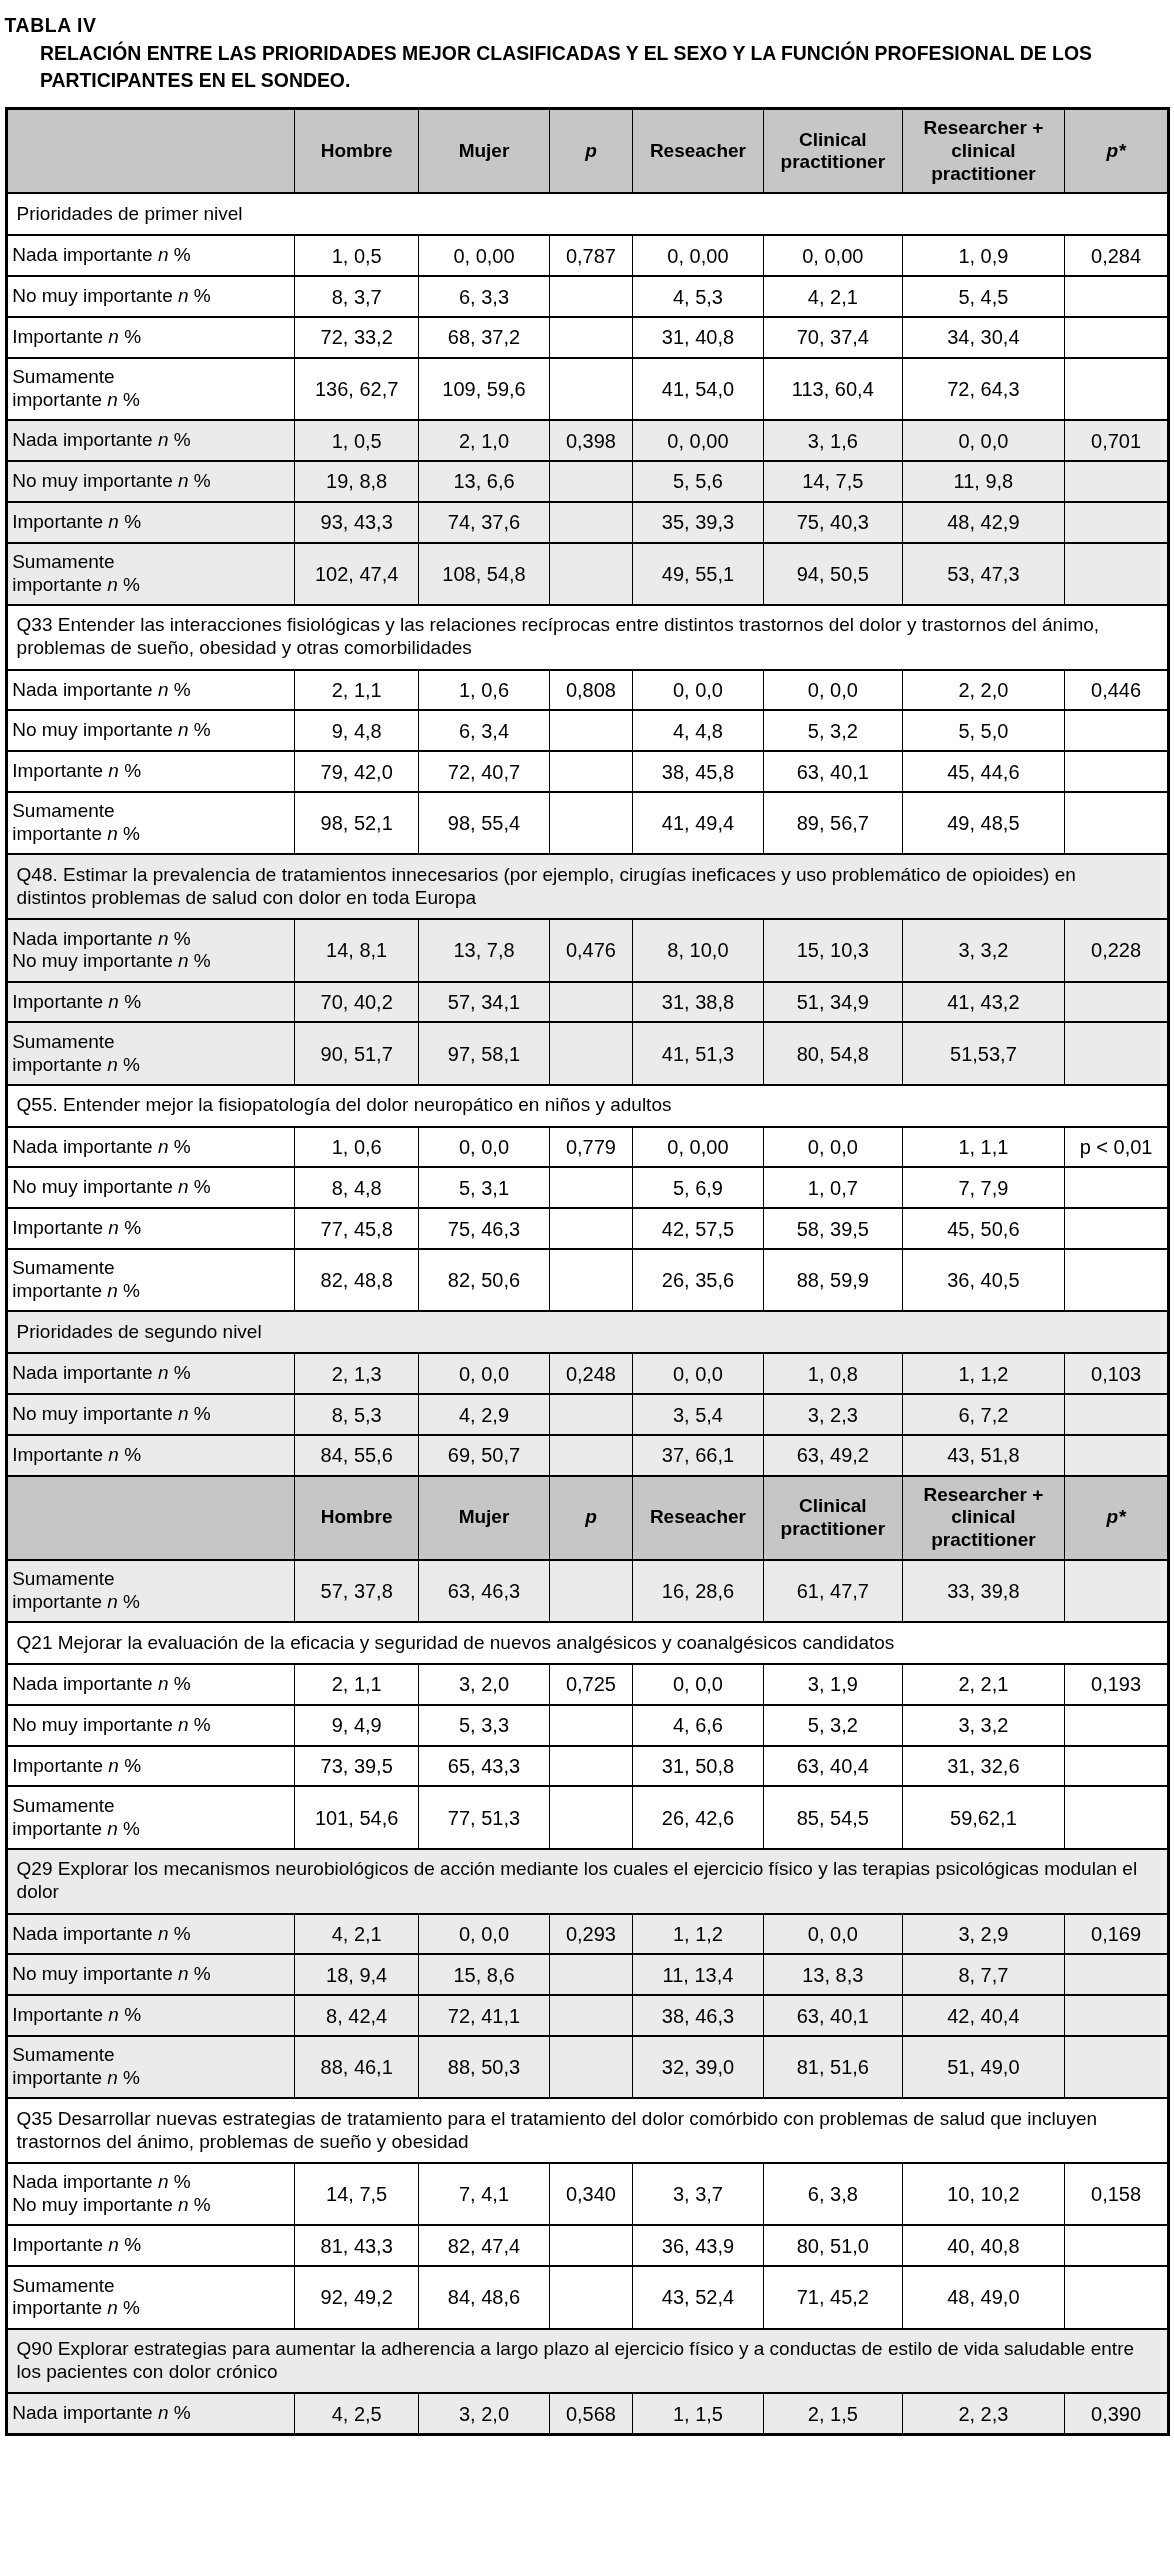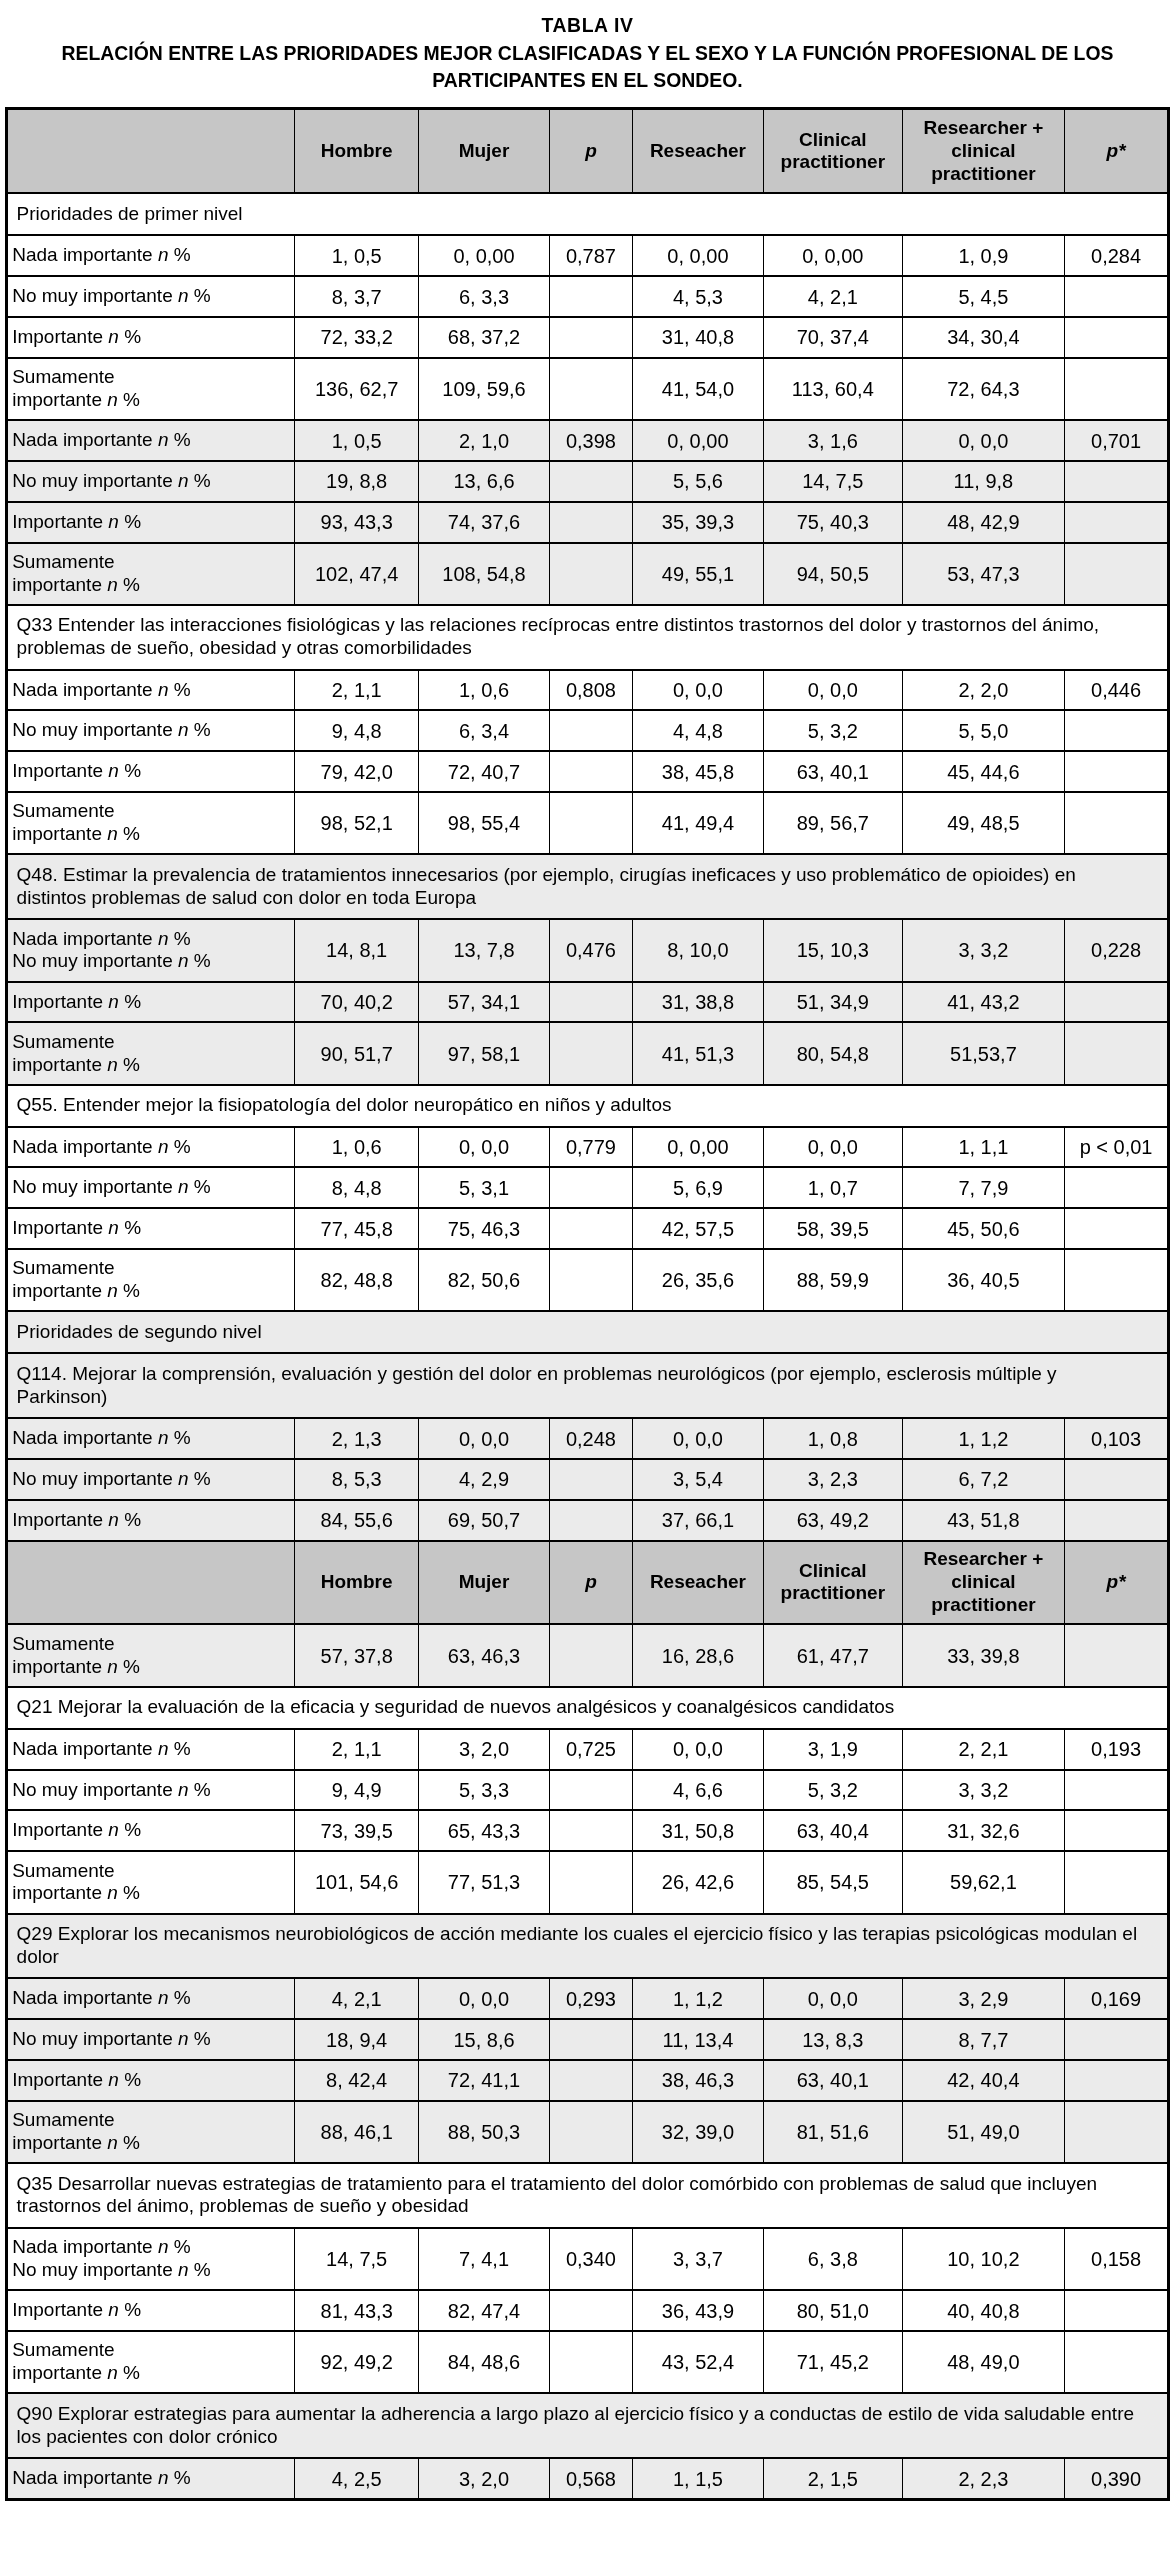--- a/index.html
+++ b/index.html
@@ -11,21 +11,20 @@
   .page{
     width:1175px;
     min-height:2576px;
     box-sizing:border-box;
     padding:9px 4.6px 34px 4.6px;
     background:#ffffff;
     color:#000;
     font-family:"Liberation Sans", sans-serif;
   }
   .titleblock{
-    text-align:center;
     font-weight:bold;
     font-size:19.4px;
     line-height:1.38;
     margin:3.4px auto 13.7px auto;
   }
   .title{letter-spacing:0.6px;}
   .subtitle{width:1095px;margin:1.1px auto 0 auto;}
   table.results{
     width:100%;
     border-collapse:collapse;
@@ -291,23 +290,20 @@
           <td class="val"></td>
           <td class="val">26, 35,6</td>
           <td class="val">88, 59,9</td>
           <td class="val">36, 40,5</td>
           <td class="val"></td>
         </tr>
         <tr class="shaded">
           <td colspan="8" class="level">Prioridades de segundo nivel</td>
         </tr>
         <tr class="shaded">
-          <td colspan="8" class="question">Q114. Mejorar la comprensión, evaluación y gestión del dolor en problemas neurológicos (por ejemplo, esclerosis múltiple y Parkinson)</td>
-        </tr>
-        <tr class="shaded">
           <td class="rowlabel">Nada importante <i>n</i>&nbsp;%</td>
           <td class="val">2, 1,3</td>
           <td class="val">0, 0,0</td>
           <td class="val">0,248</td>
           <td class="val">0, 0,0</td>
           <td class="val">1, 0,8</td>
           <td class="val">1, 1,2</td>
           <td class="val">0,103</td>
         </tr>
         <tr class="shaded">

